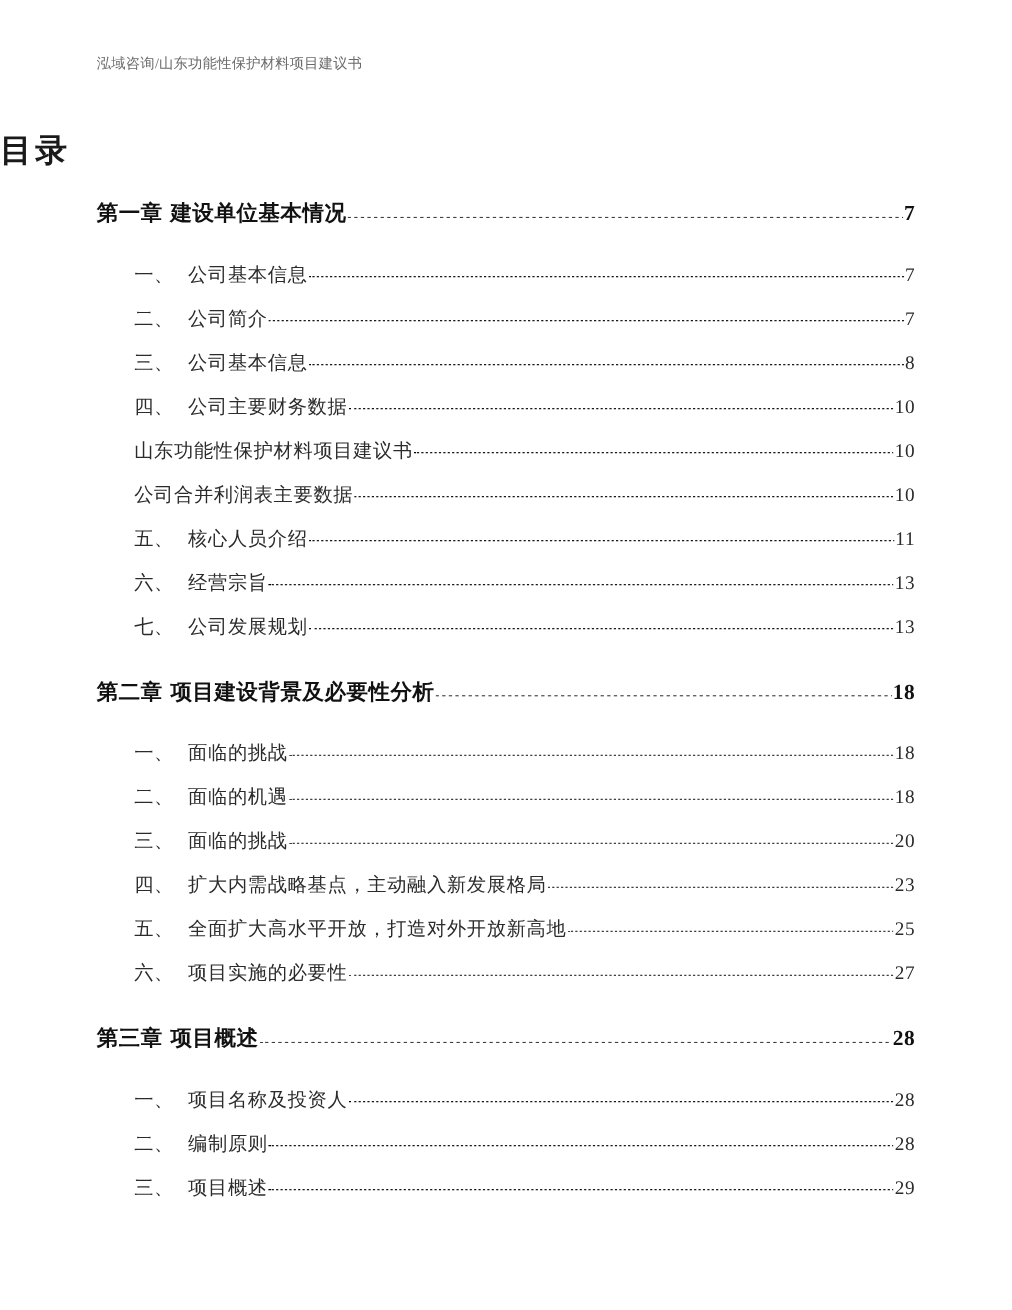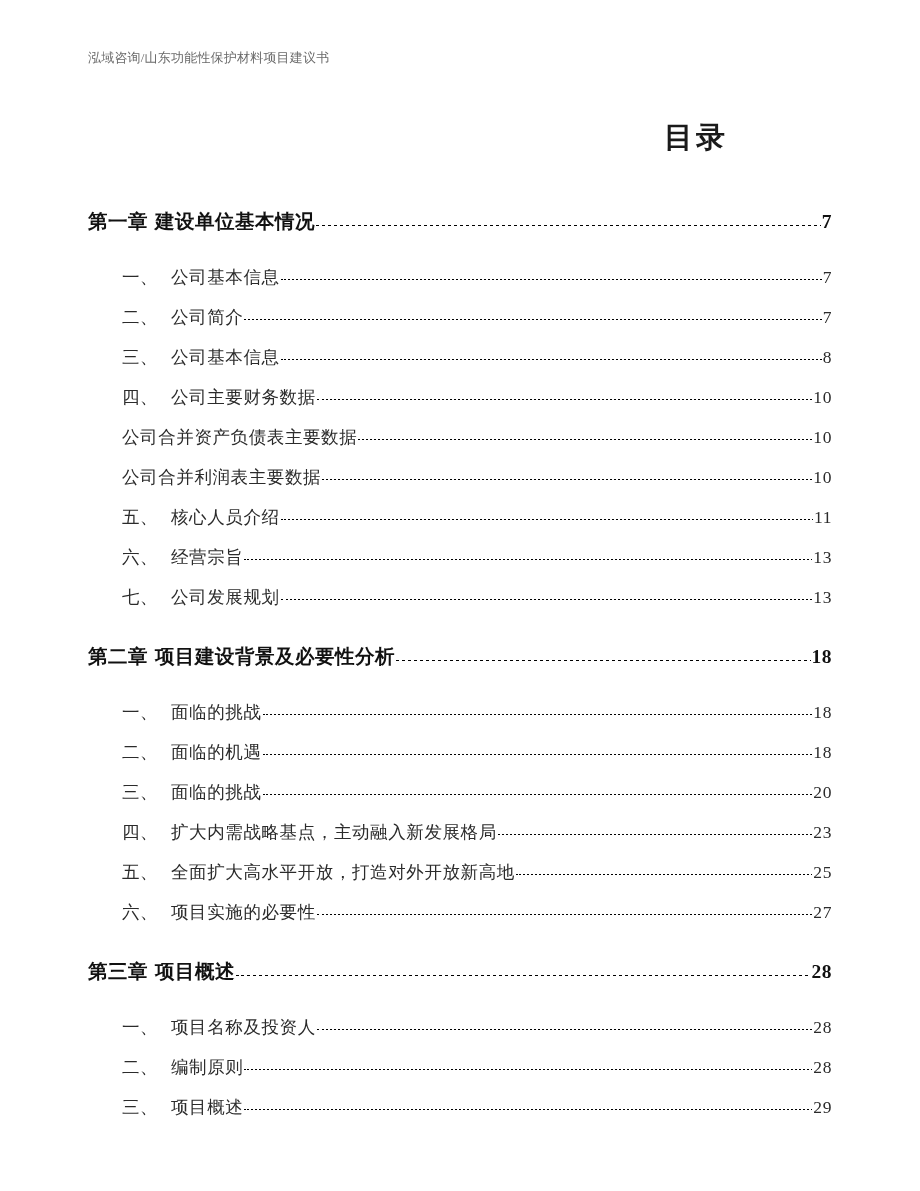--- a/index.html
+++ b/index.html
@@ -34,21 +34,21 @@
     letter-spacing: 0.2px;
     white-space: nowrap;
   }
 
   
   .toc-title {
     position: absolute;
     left: 0;
     top: 117px;
     width: 728px;
-    text-align: right;
+    text-align: left;
     font-size: 29px;
     font-weight: bold;
     line-height: 40px;
     color: #1a1a1a;
     letter-spacing: 3px;
   }
 
   
   .toc {
     position: absolute;
@@ -84,21 +84,20 @@
     width: 710px;
     height: 40px;
     font-size: 17.5px;
     font-weight: normal;
     color: #2b2b2b;
     letter-spacing: 0.6px;
   }
 
   .entry-label {
     flex: 0 0 auto;
-    margin-top: 28px;
   }
 
   .entry-num {
     display: inline-block;
     min-width: 49px;
   }
 
   .leader {
     flex: 1 1 auto;
     overflow: hidden;
@@ -171,21 +170,21 @@
         <span class="entry-label"><span class="entry-num">三、</span><span>公司基本信息</span></span>
         <span class="leader"></span>
         <span class="entry-page">8</span>
       </div>
       <div class="toc-entry level-2">
         <span class="entry-label"><span class="entry-num">四、</span><span>公司主要财务数据</span></span>
         <span class="leader"></span>
         <span class="entry-page">10</span>
       </div>
       <div class="toc-entry level-2">
-        <span class="entry-label"><span>公司合并资产负债表主要数据</span></span>
+        <span class="entry-label"><span>山东功能性保护材料项目建议书</span></span>
         <span class="leader"></span>
         <span class="entry-page">10</span>
       </div>
       <div class="toc-entry level-2">
         <span class="entry-label"><span>公司合并利润表主要数据</span></span>
         <span class="leader"></span>
         <span class="entry-page">10</span>
       </div>
       <div class="toc-entry level-2">
         <span class="entry-label"><span class="entry-num">五、</span><span>核心人员介绍</span></span>

